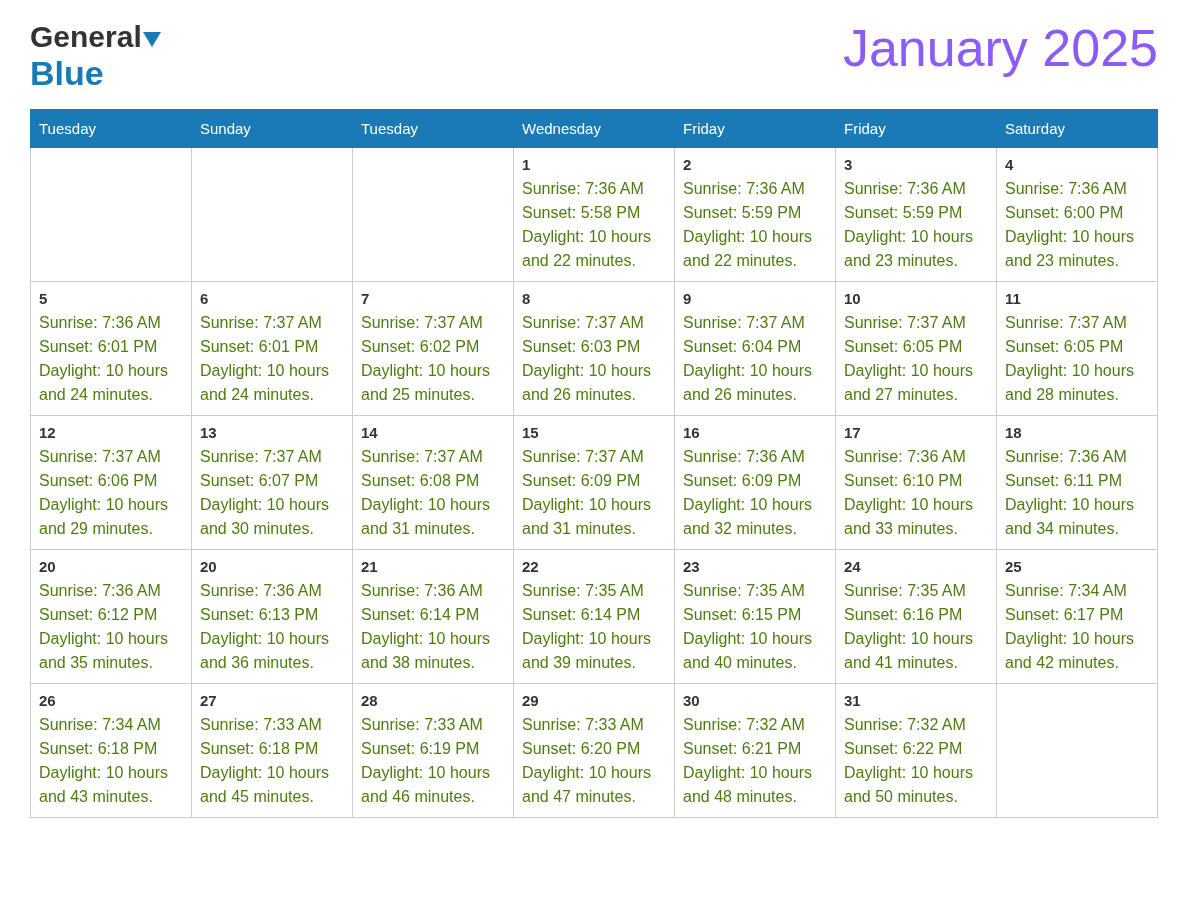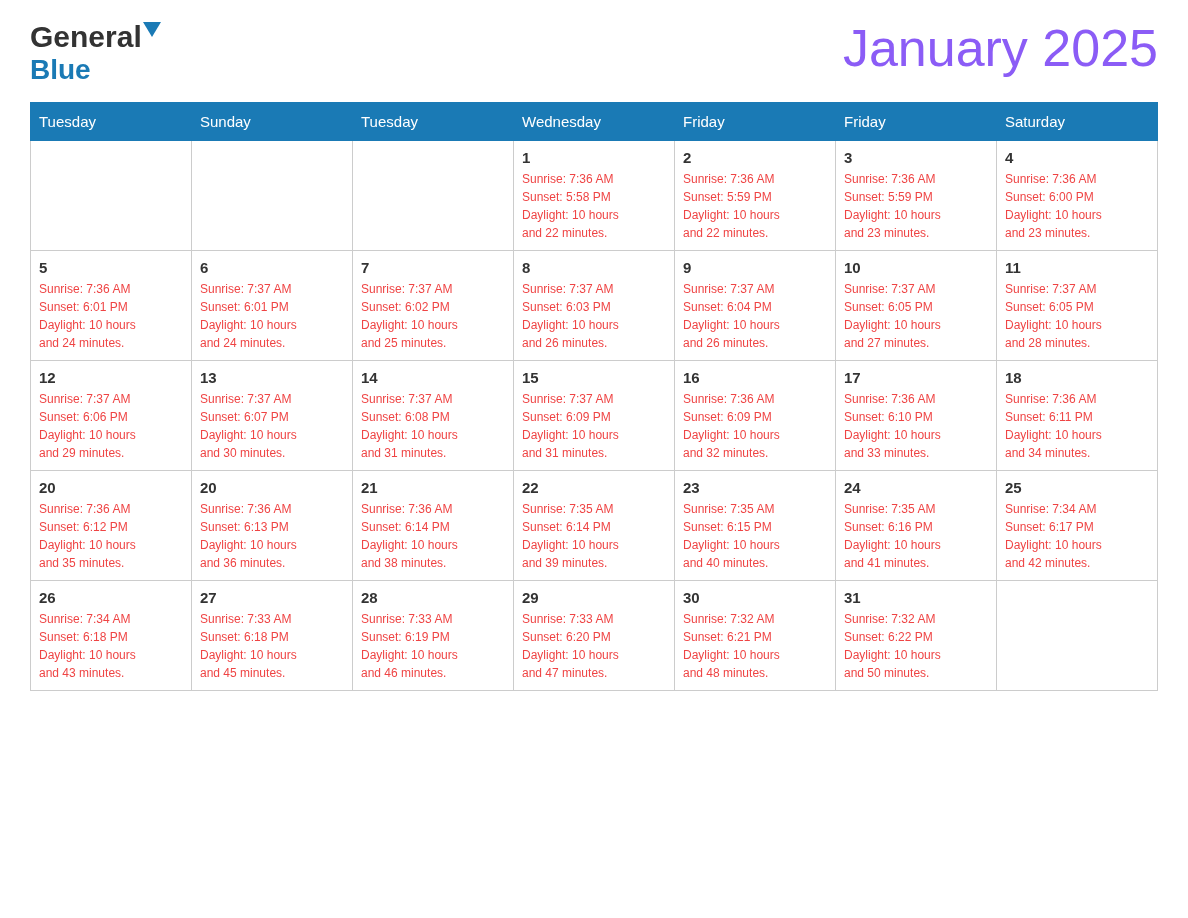--- a/index.html
+++ b/index.html
@@ -57,49 +57,50 @@
       font-size: 12.5px;
       color: #333;
     }
     .day-num {
       font-size: 15px;
       font-weight: bold;
       display: block;
       margin-bottom: 4px;
     }
     .day-info {
-      font-size: 12px;
+      font-size: 16px;
       line-height: 1.5;
-      color: #ef4444;
+      color: #4d7c0f;
     }
     .empty-cell {
       background: #fff;
     }
     .logo-container {
       display: flex;
       flex-direction: row;
+      align-items: center;
     }
     .logo-word {
       font-size: 30px;
       font-weight: bold;
       color: #333;
     }
     .logo-triangle {
       display: inline-block;
       width: 0;
       height: 0;
       border-left: 9px solid transparent;
       border-right: 9px solid transparent;
       border-top: 15px solid #1a7ab5;
       margin: 0 1px;
       position: relative;
       top: 2px;
     }
     .logo-blue-word {
-      font-size: 28px;
+      font-size: 34px;
       font-weight: bold;
       color: #1a7ab5;
     }
   </style>
 </head>
 <body>
 
 <div class="header">
   <div class="logo">
     <div class="logo-container">

